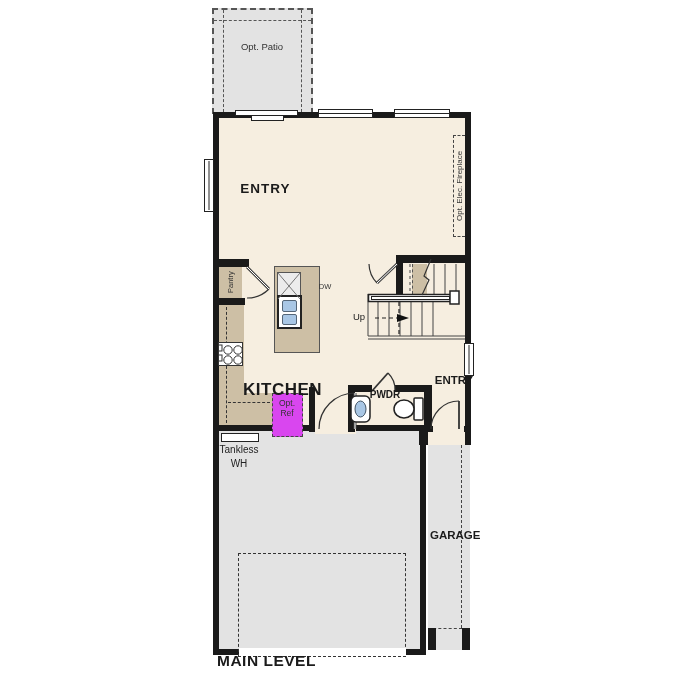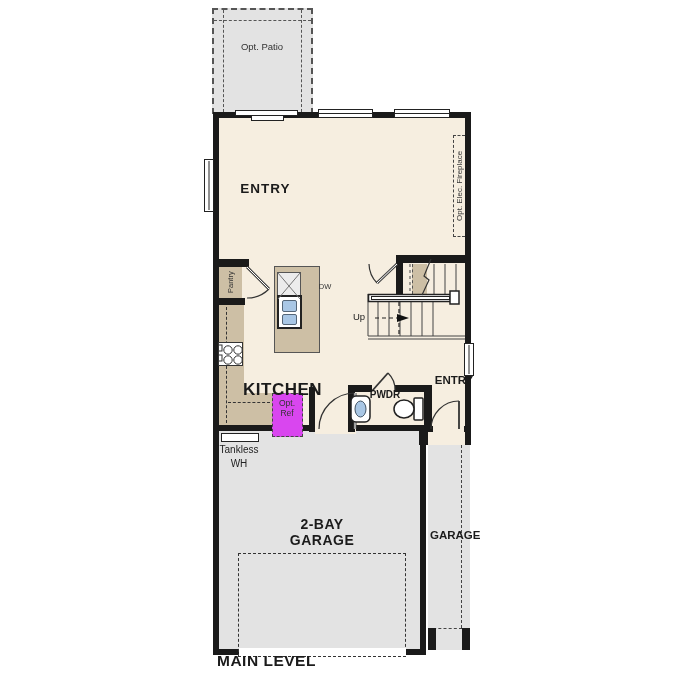--- a/index.html
+++ b/index.html
@@ -187,17 +187,16 @@
     </g>
   </svg>
 
   <div class="abs ann" style="left:217px;top:41px;width:90px;font-size:9.5px;">Opt. Patio</div>
   <div class="abs lbl" style="left:228px;top:181px;width:75px;font-size:13.5px;letter-spacing:1px;">ENTRY</div>
   <div class="abs lbl" style="left:243px;top:380px;width:72px;font-size:17px;letter-spacing:0.5px;">KITCHEN</div>
   <div class="abs ann" style="left:350px;top:311px;width:18px;font-size:9.5px;color:#222;">Up</div>
   <div class="abs lbl" style="left:364px;top:389px;width:42px;font-size:10px;">PWDR</div>
   <div class="abs lbl" style="left:433px;top:374px;width:42px;font-size:11.5px;">ENTRY</div>
   <div class="abs ann" style="left:215px;top:443px;width:48px;font-size:10px;line-height:14px;color:#222;">Tankless WH</div>
-  <div class="abs lbl" style="left:281px;top:516px;width:82px;font-size:14px;line-height:16px;letter-spacing:0.5px;">2-BAY GARAGE</div>
   <div class="abs lbl" style="left:430px;top:529px;width:40px;font-size:11.5px;">GARAGE</div>
   <div class="abs lbl" style="left:205px;top:652px;width:150px;font-size:15.5px;text-align:left;letter-spacing:0.5px;margin-left:12px;">MAIN LEVEL</div>
 
 </div>
 
 </body></html>

